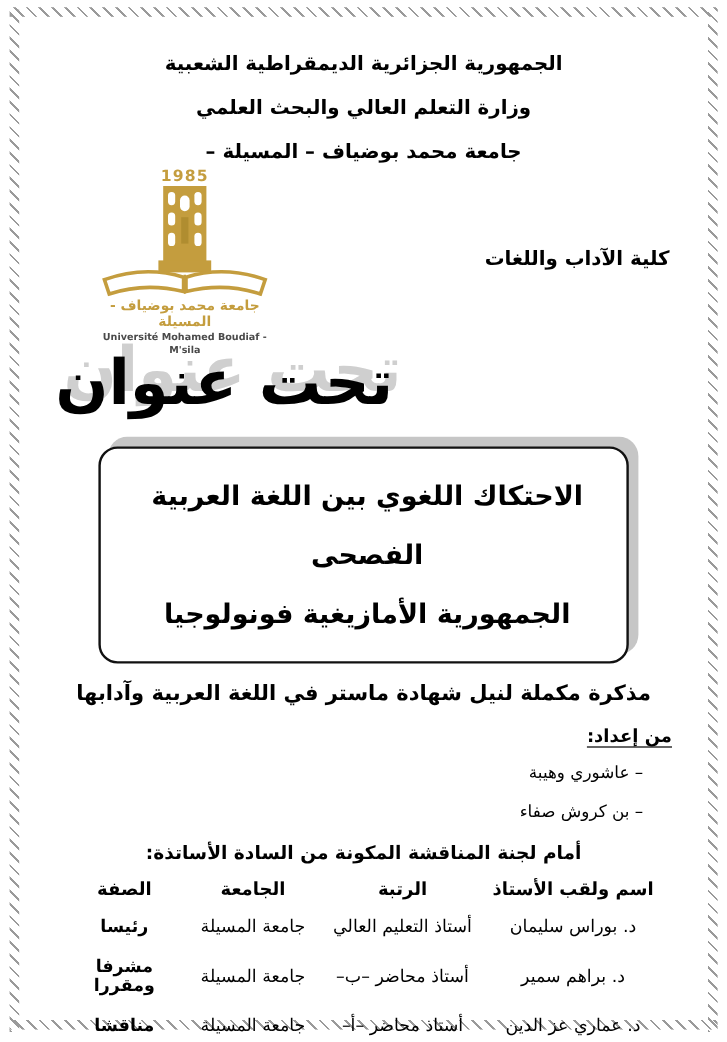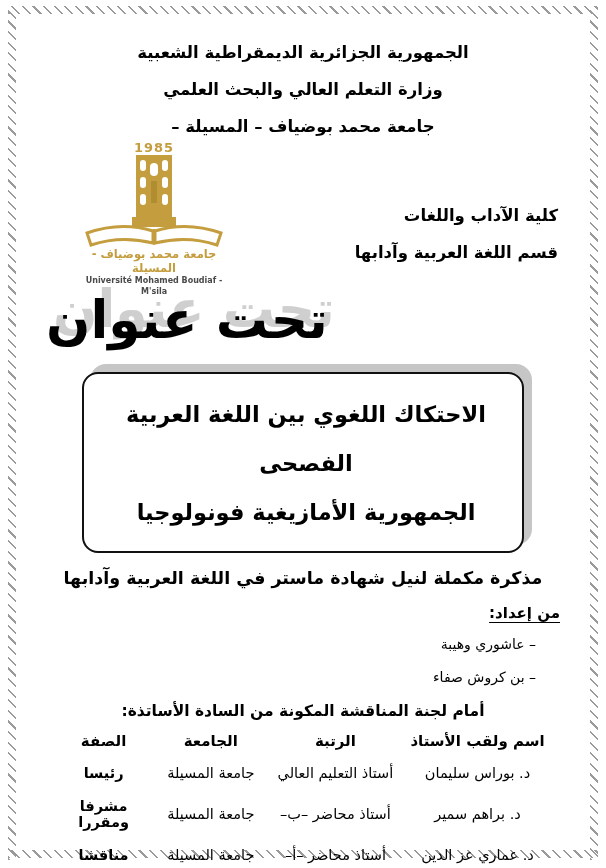--- a/index.html
+++ b/index.html
@@ -90,21 +90,20 @@
 
           <path d="M8,78 Q42,66 74,76 L74,88 Q42,80 12,90 Z" fill="#fff" stroke="#c49d3e" stroke-width="3"></path>
           <path d="M142,78 Q108,66 76,76 L76,88 Q108,80 138,90 Z" fill="#fff" stroke="#c49d3e" stroke-width="3"></path>
           <line x1="75" y1="74" x2="75" y2="89" stroke="#c49d3e" stroke-width="2"></line>
         </svg>
         <div class="ar" dir="rtl">جامعة محمد بوضياف - المسيلة</div>
         <div class="fr">Université Mohamed Boudiaf - M'sila</div>
       </div>
       <div class="faculty">
         <div>كلية الآداب واللغات</div>
-        <div>قسم اللغة العربية وآدابها</div>
       </div>
     </div>
 
     <div class="under-title">تحت عنوان</div>
 
     <div class="title-box">
       <div>الاحتكاك اللغوي بين اللغة العربية الفصحى</div>
       <div>الجمهورية الأمازيغية فونولوجيا</div>
     </div>
 

